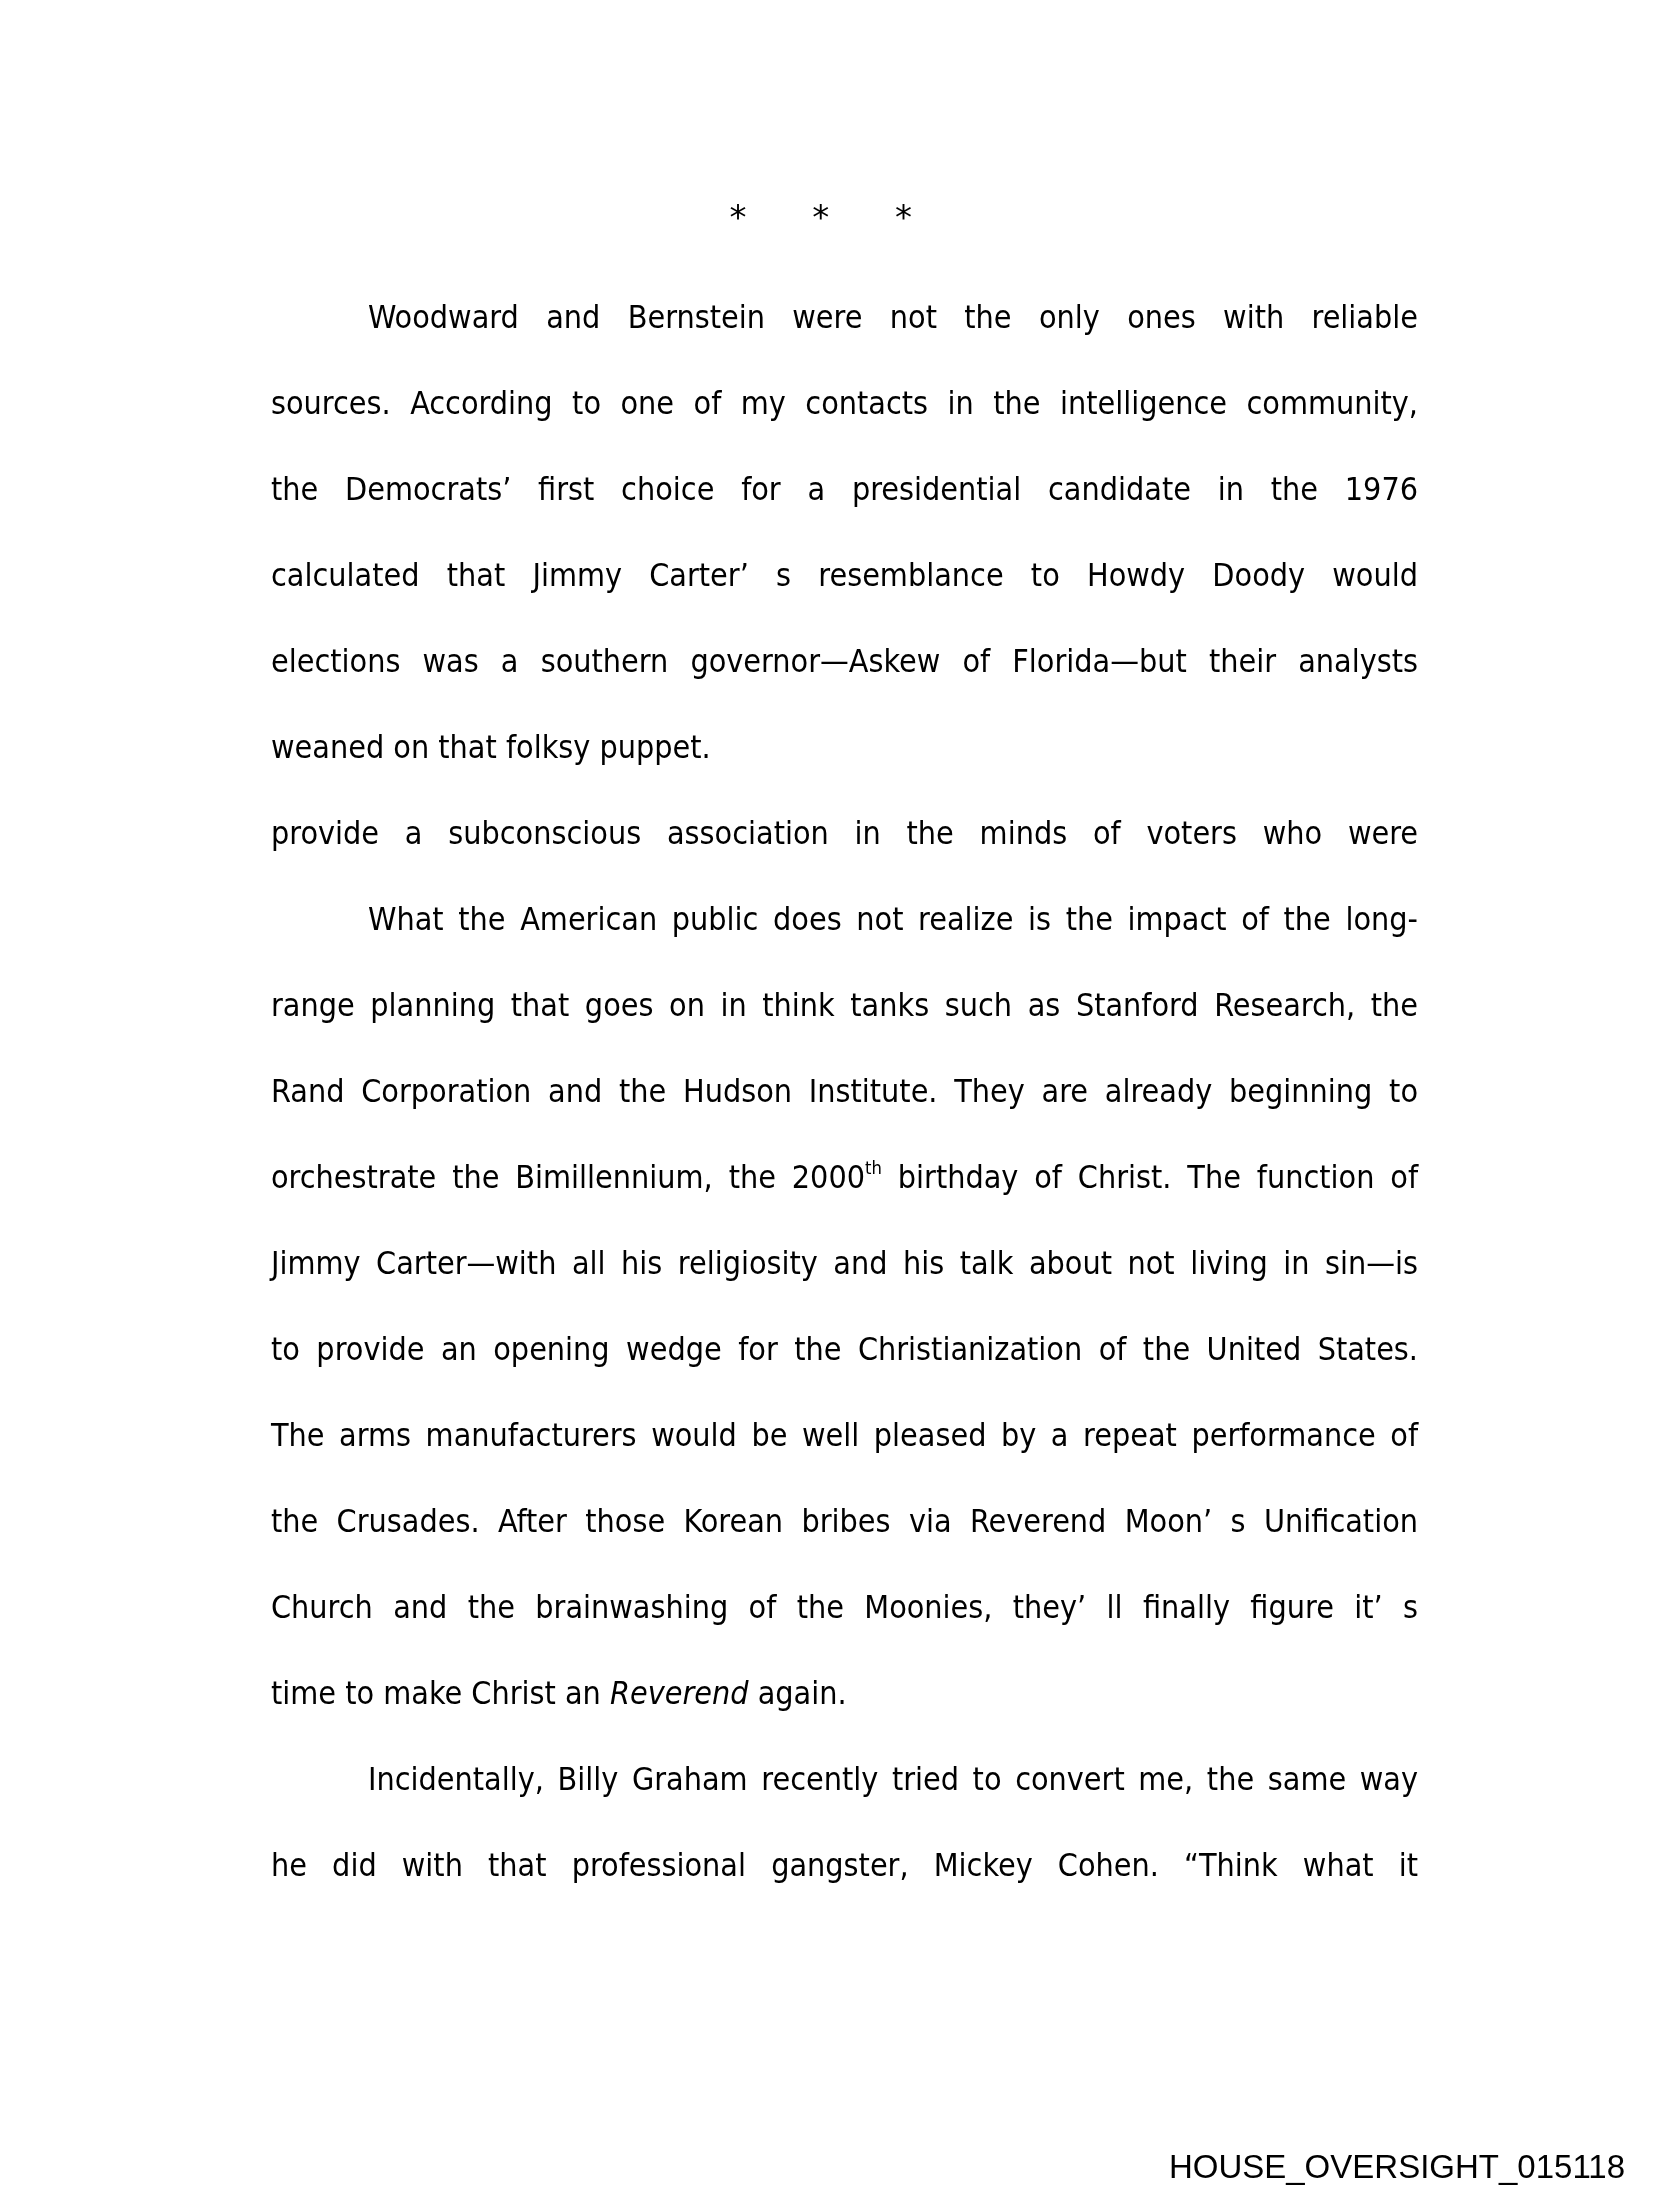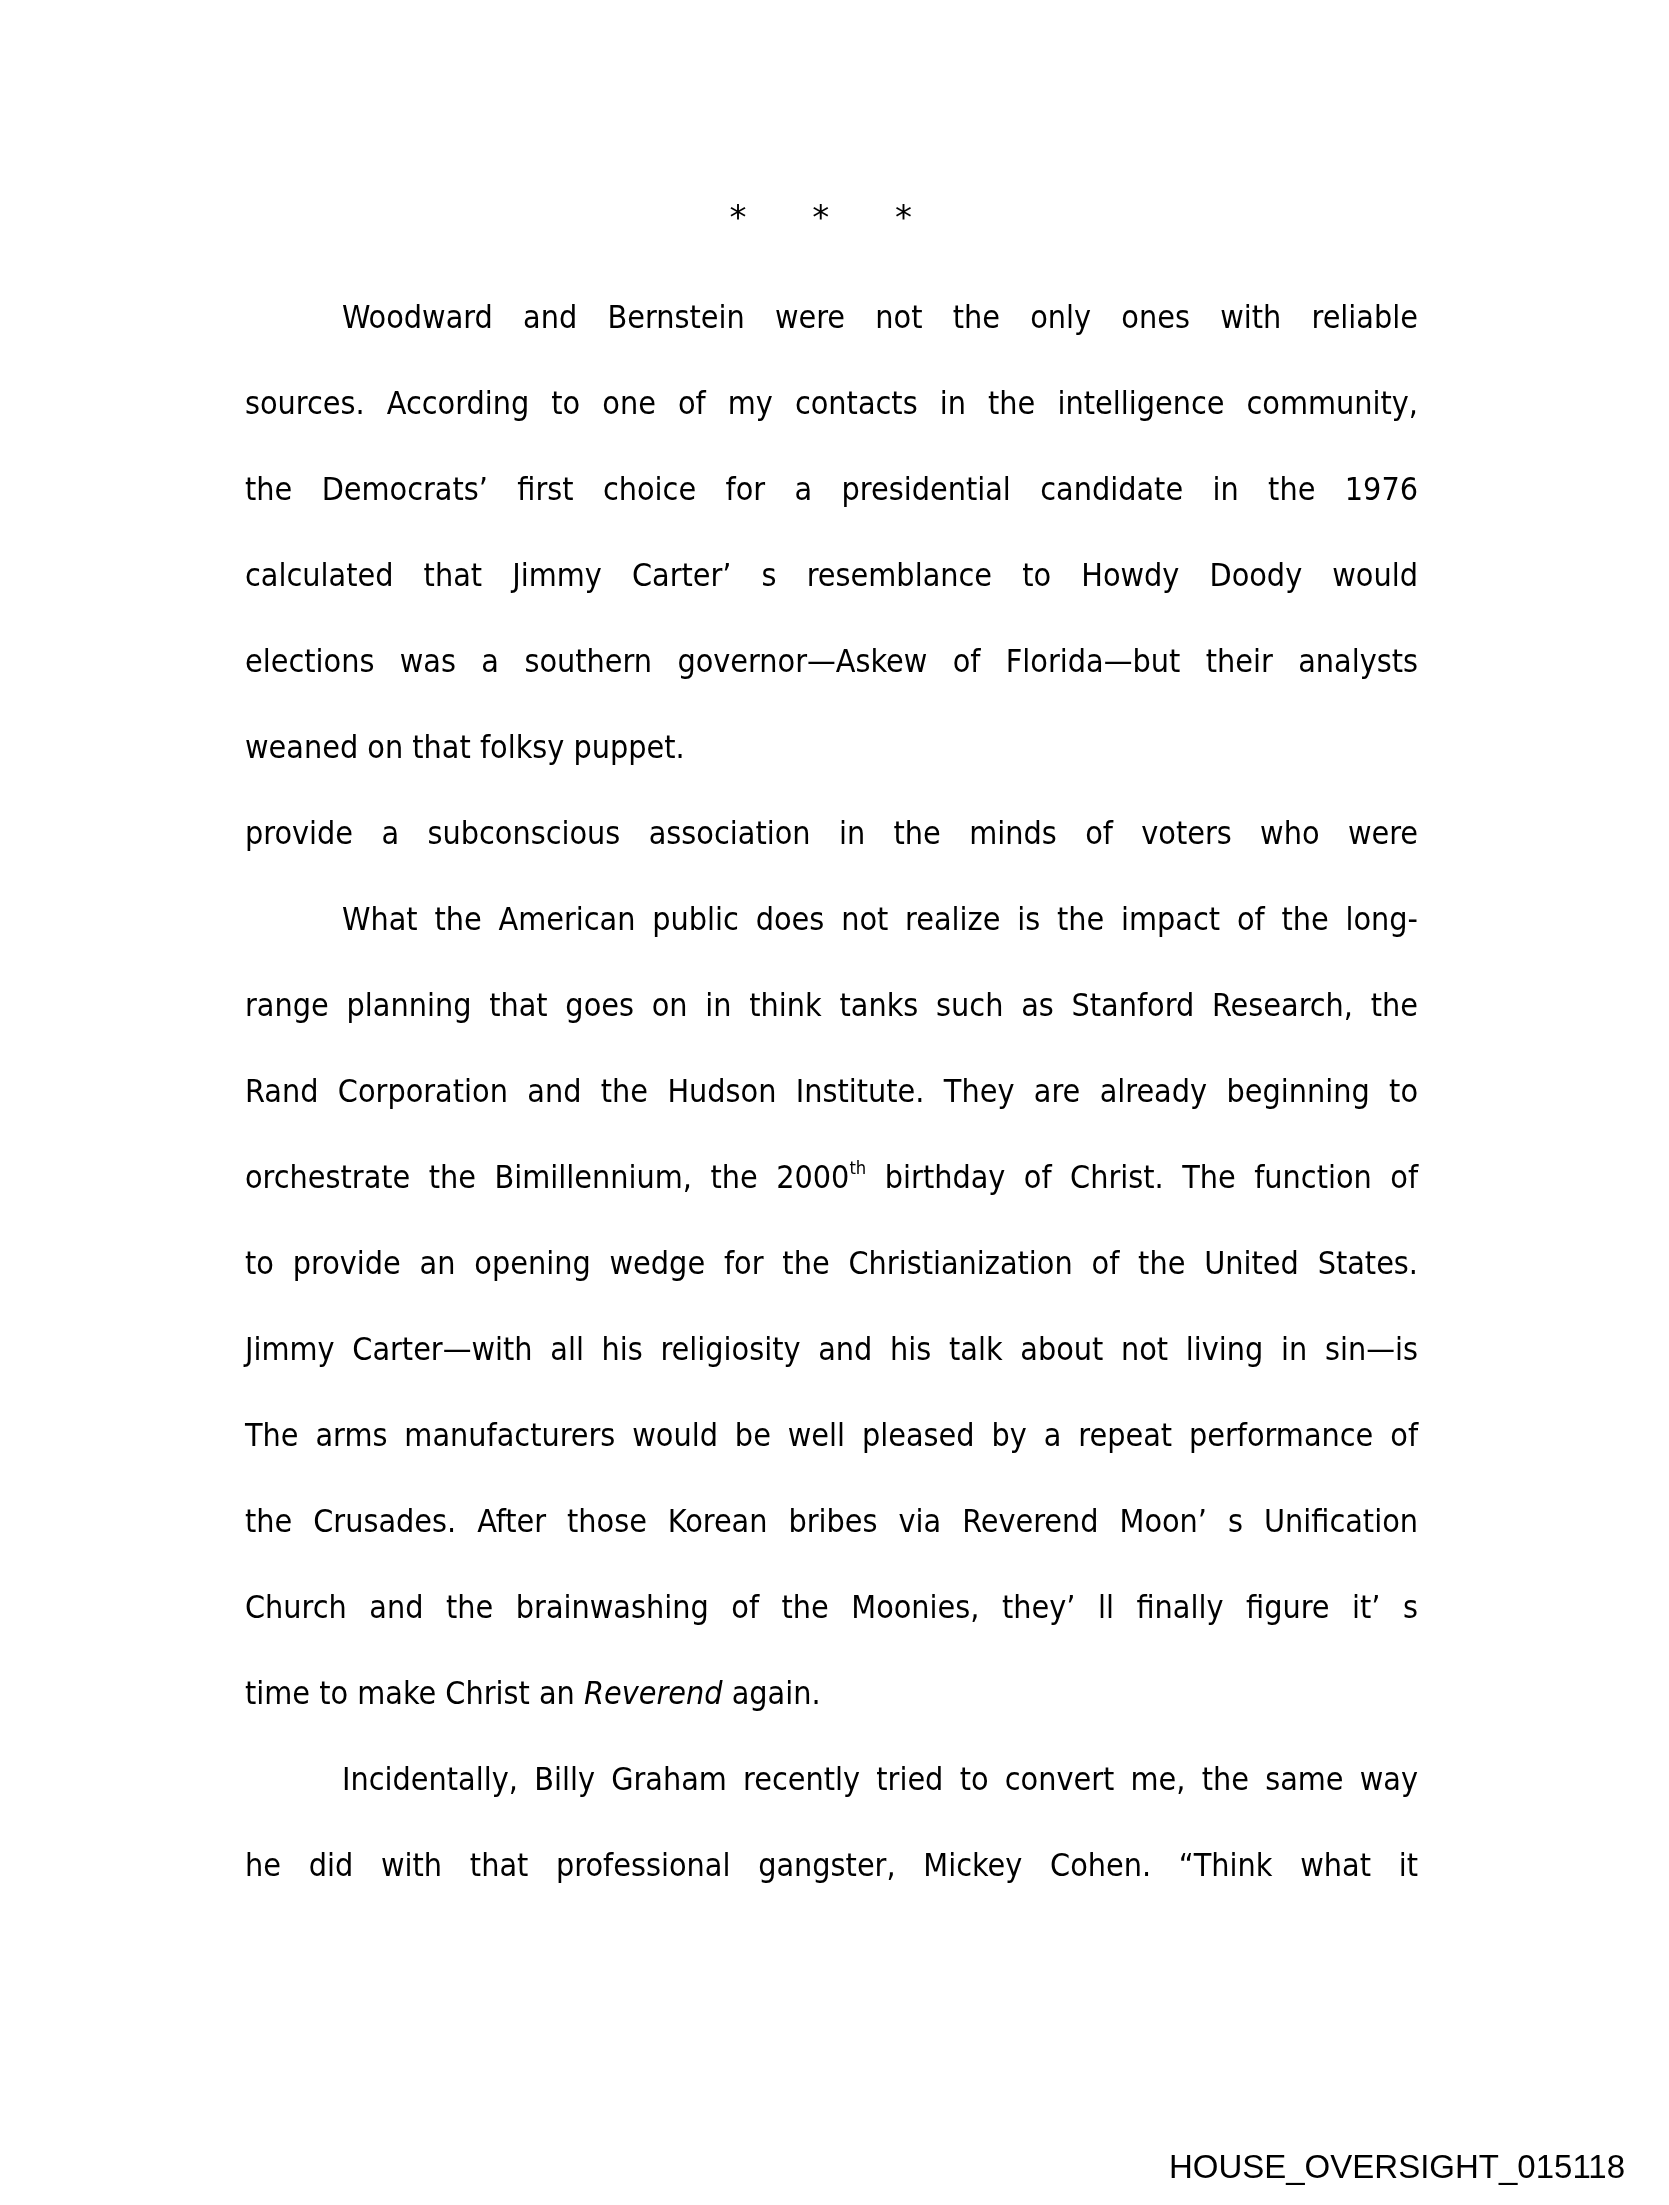--- a/index.html
+++ b/index.html
@@ -42,20 +42,21 @@
       font-size: 32px;
       line-height: 86px;
     }
     .line {
       display: block;
       height: 86px;
       white-space: nowrap;
       text-align: justify;
       text-align-last: justify;
       overflow: visible;
+      margin-left: 26px;
     }
     .line.last {
       text-align-last: left;
     }
     .line.indent {
       padding-left: 97px;
     }
     sup {
       font-size: 18.3px;
       line-height: 0;
@@ -91,22 +92,22 @@
       <span class="line">elections was a southern governor—Askew of Florida—but their analysts</span>
       <span class="line last">weaned on that folksy puppet.</span>
       <span class="line">provide a subconscious association in the minds of voters who were</span>
     </div>
 
     <div>
       <span class="line indent">What the American public does not realize is the impact of the long-</span>
       <span class="line">range planning that goes on in think tanks such as Stanford Research, the</span>
       <span class="line">Rand Corporation and the Hudson Institute. They are already beginning to</span>
       <span class="line"><span>orchestrate the Bimillennium, the 2000</span><sup>th</sup><span> birthday of Christ. The function of</span></span>
+      <span class="line">Jimmy Carter—with all his religiosity and his talk about not living in sin—is</span>
       <span class="line">to provide an opening wedge for the Christianization of the United States.</span>
-      <span class="line">Jimmy Carter—with all his religiosity and his talk about not living in sin—is</span>
       <span class="line">The arms manufacturers would be well pleased by a repeat performance of</span>
       <span class="line">the Crusades. After those Korean bribes via Reverend Moon’ s Unification</span>
       <span class="line">Church and the brainwashing of the Moonies, they’ ll finally figure it’ s</span>
       <span class="line last"><span>time to make Christ an </span><em>Reverend</em><span> again.</span></span>
     </div>
 
     <div>
       <span class="line indent">Incidentally, Billy Graham recently tried to convert me, the same way</span>
       <span class="line">he did with that professional gangster, Mickey Cohen.  “Think what it</span>
     </div>

